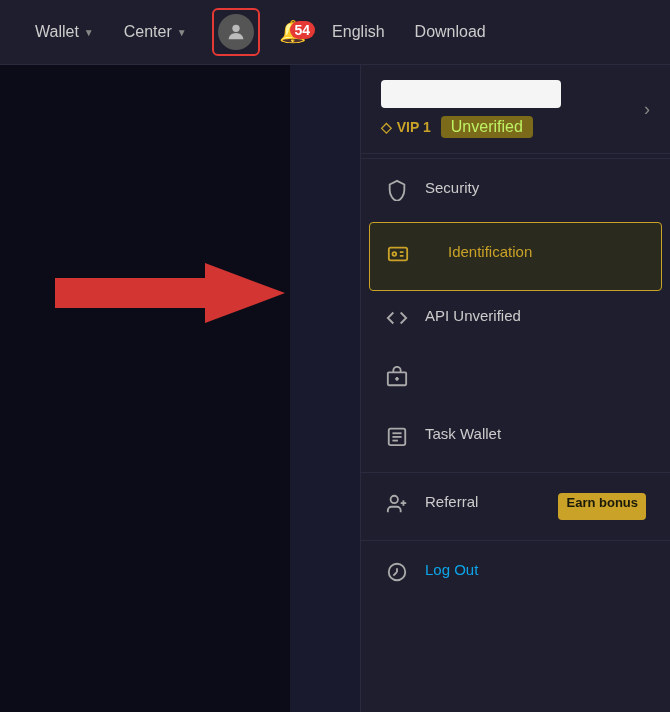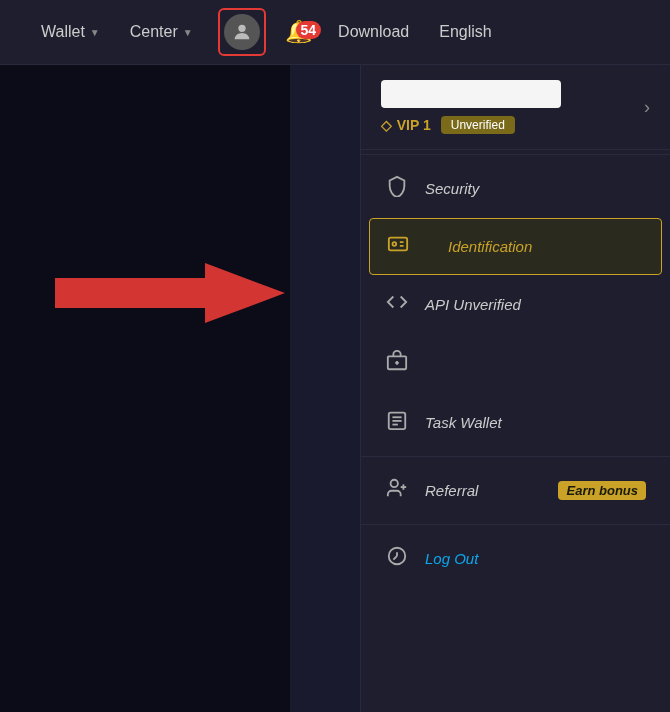--- a/index.html
+++ b/index.html
@@ -12,21 +12,21 @@
       overflow: hidden;
       position: relative;
     }
 
     
     .navbar {
       display: flex;
       align-items: center;
       background: #1e1e2e;
       height: 65px;
-      padding: 0 26px;
+      padding: 0 20px;
       border-bottom: 1px solid #2a2a3e;
       position: relative;
       z-index: 10;
     }
 
     .nav-item {
       display: flex;
       align-items: center;
       gap: 5px;
       cursor: pointer;
@@ -147,48 +147,46 @@
       color: #c9a227;
       font-size: 14px;
       font-weight: 600;
     }
     .diamond-icon {
       color: #c9a227;
       font-size: 14px;
     }
     .unverified-badge {
       background: #7a6a1a;
-      color: #ffffff;
-      font-size: 12px;
+      color: #bef264;
+      font-size: 16px;
       padding: 2px 10px;
       border-radius: 4px;
     }
     .chevron-right {
       color: #888;
       font-size: 18px;
       cursor: pointer;
     }
     .menu-item {
       display: flex;
-      align-items: center;
       gap: 16px;
       padding: 16px 24px;
       cursor: pointer;
       color: #ccc;
       font-size: 15px;
       transition: background 0.15s;
-      font-style: italic;
     }
     .menu-item.active {
       background: #2a2a1e;
       color: #c9a227;
       border: 1.5px solid #c9a227;
       border-radius: 4px;
       margin: 0 8px;
-      padding: 14px 16px;
+      padding: 20px 16px;
       gap: 38px;
     }
     .menu-icon {
       font-size: 20px;
       width: 24px;
       text-align: center;
       flex-shrink: 0;
     }
     .menu-label {
       flex: 1;
@@ -245,25 +243,25 @@
       </svg>
     </div>
   </div>
 
   <div class="bell-wrapper">
     <span class="bell-icon">🔔</span>
     <span class="badge">54</span>
   </div>
 
   <div class="nav-item">
+    <span>English</span>
+  </div>
+
+  <div class="nav-item">
     <span>Download</span>
-  </div>
-
-  <div class="nav-item">
-    <span>English</span>
   </div>
 </nav>
 
 <div class="overlay"></div>
 
 <div class="dropdown">
 
   <div class="user-header">
     <div class="user-info">
       <div class="username-bar"></div>

